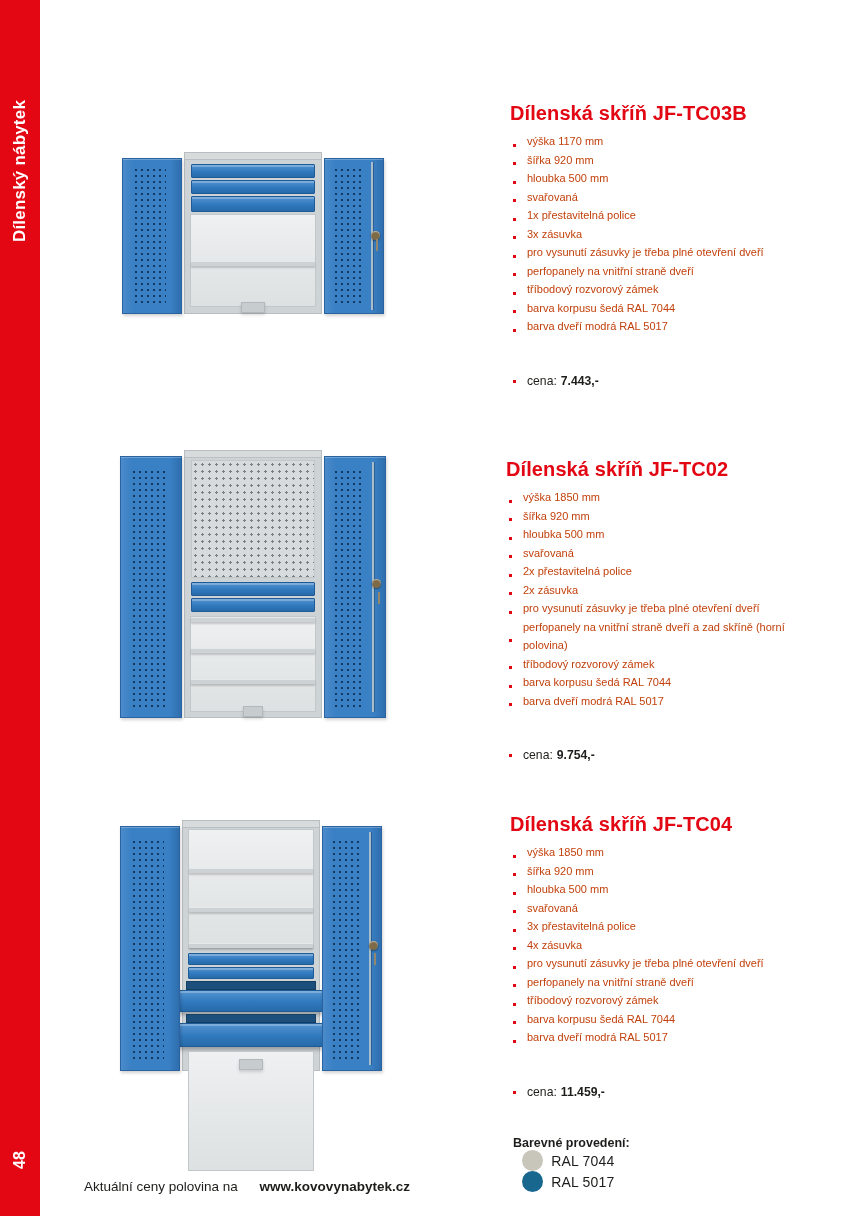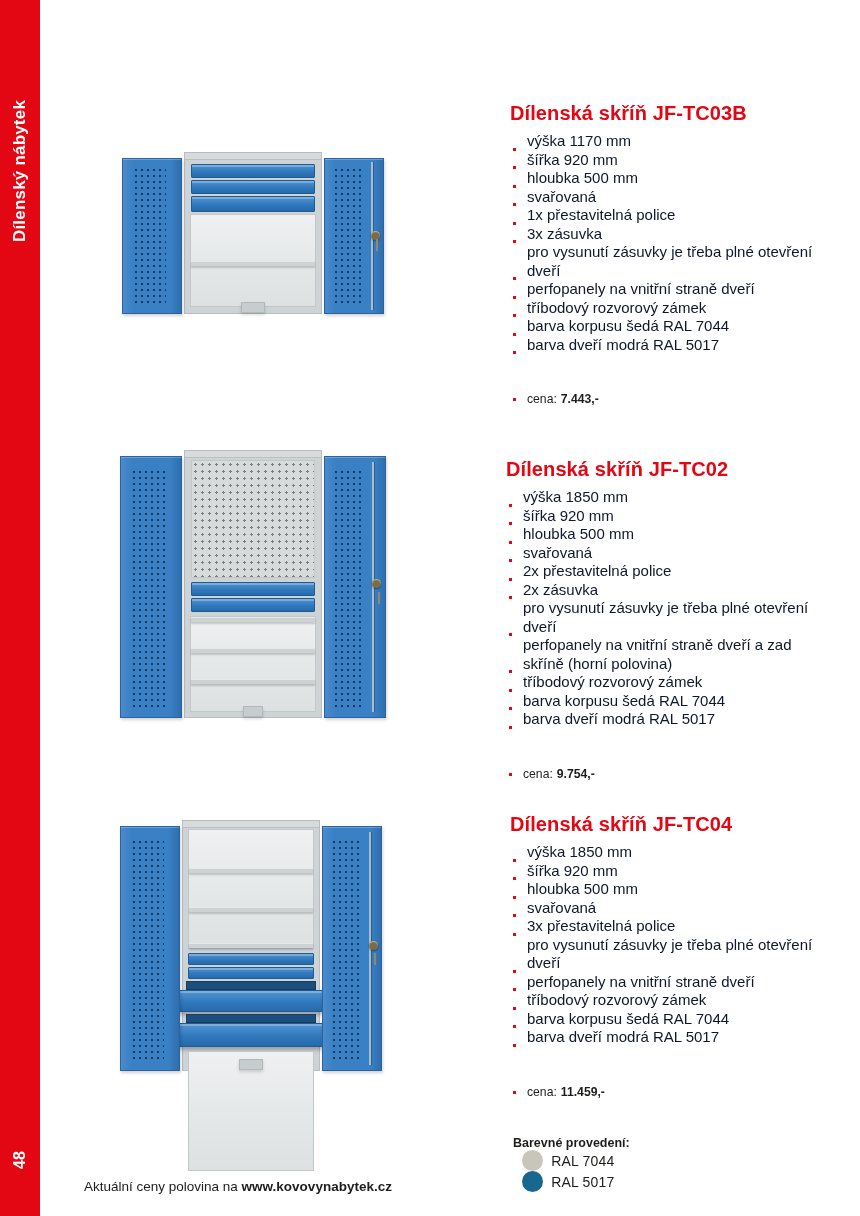--- a/index.html
+++ b/index.html
@@ -17,21 +17,21 @@
   }
   .sidebar-pagenum {
     position:absolute; left:20px; top:1160px; transform:translate(-50%,-50%) rotate(-90deg);
     color:#ffffff; font-size:16px; font-weight:bold;
   }
 
   
   .info { position:absolute; width:340px; }
   .title { color:#e30613; font-size:20px; font-weight:bold; line-height:24px; margin-bottom:7px; letter-spacing:.1px; }
   .specs { list-style:none; }
-  .spec-item { display:flex; align-items:flex-end; line-height:18.5px; font-size:15px; color:#0f172a; }
+  .spec-item { display:flex; align-items:center; line-height:18.5px; font-size:11px; color:#c2410c; }
   .spec-item .bullet { flex:0 0 auto; width:3px; height:3px; background:#e30613; margin:8px 11px 0 3px; }
   .spec-item .spec-text { max-width:305px; }
   .price-row { display:flex; align-items:flex-start; line-height:18.5px; font-size:12.2px; color:#1d1d1b;margin-top:36px; }
   .price-row .bullet { flex:0 0 auto; width:3px; height:3px; background:#e30613; margin:8px 11px 0 3px; }
   .price-value { font-weight:bold; margin-left:4px; }
 
   .s1-info { left:510px; top:101px; }
   .s2-info { left:506px; top:457px; }
   .s3-info { left:510px; top:812px; }
 
@@ -108,21 +108,21 @@
 
   
   .legend { position:absolute; left:513px; top:1136px; display:flex; align-items:center; height:22px;flex-direction:column; }
   .legend-label { font-size:12.5px; font-weight:bold; color:#1d1d1b; margin-right:24px; }
   .swatch { display:flex; align-items:center; margin-right:30px; }
   .swatch-dot { width:21px; height:21px; border-radius:50%; margin-right:8px; }
   .swatch-name { font-size:14px; color:#1d1d1b; letter-spacing:.2px; }
 
   
   .footer { position:absolute; left:84px; top:1179px; font-size:13.5px; color:#1d1d1b; }
-  .footer .link { font-weight:bold; color:#1d1d1b; text-decoration:none; }
+  .footer .link { font-weight:bold; color:#1d1d1b; text-decoration:none;margin-left:18px; }
 </style>
 </head>
 <body>
 
 <div class="page">
 
   <div class="sidebar">
     <div class="sidebar-label">Dílenský nábytek</div>
     <div class="sidebar-pagenum">48</div>
   </div>
@@ -326,20 +326,24 @@
         <li class="spec-item">
           <span class="bullet"></span>
           <span class="spec-text">svařovaná</span>
         </li>
         <li class="spec-item">
           <span class="bullet"></span>
           <span class="spec-text">3x přestavitelná police</span>
         </li>
         <li class="spec-item">
           <span class="bullet"></span>
+          <span class="spec-text">4x zásuvka</span>
+        </li>
+        <li class="spec-item">
+          <span class="bullet"></span>
           <span class="spec-text">pro vysunutí zásuvky je třeba plné otevření dveří</span>
         </li>
         <li class="spec-item">
           <span class="bullet"></span>
           <span class="spec-text">perfopanely na vnitřní straně dveří</span>
         </li>
         <li class="spec-item">
           <span class="bullet"></span>
           <span class="spec-text">tříbodový rozvorový zámek</span>
         </li>

